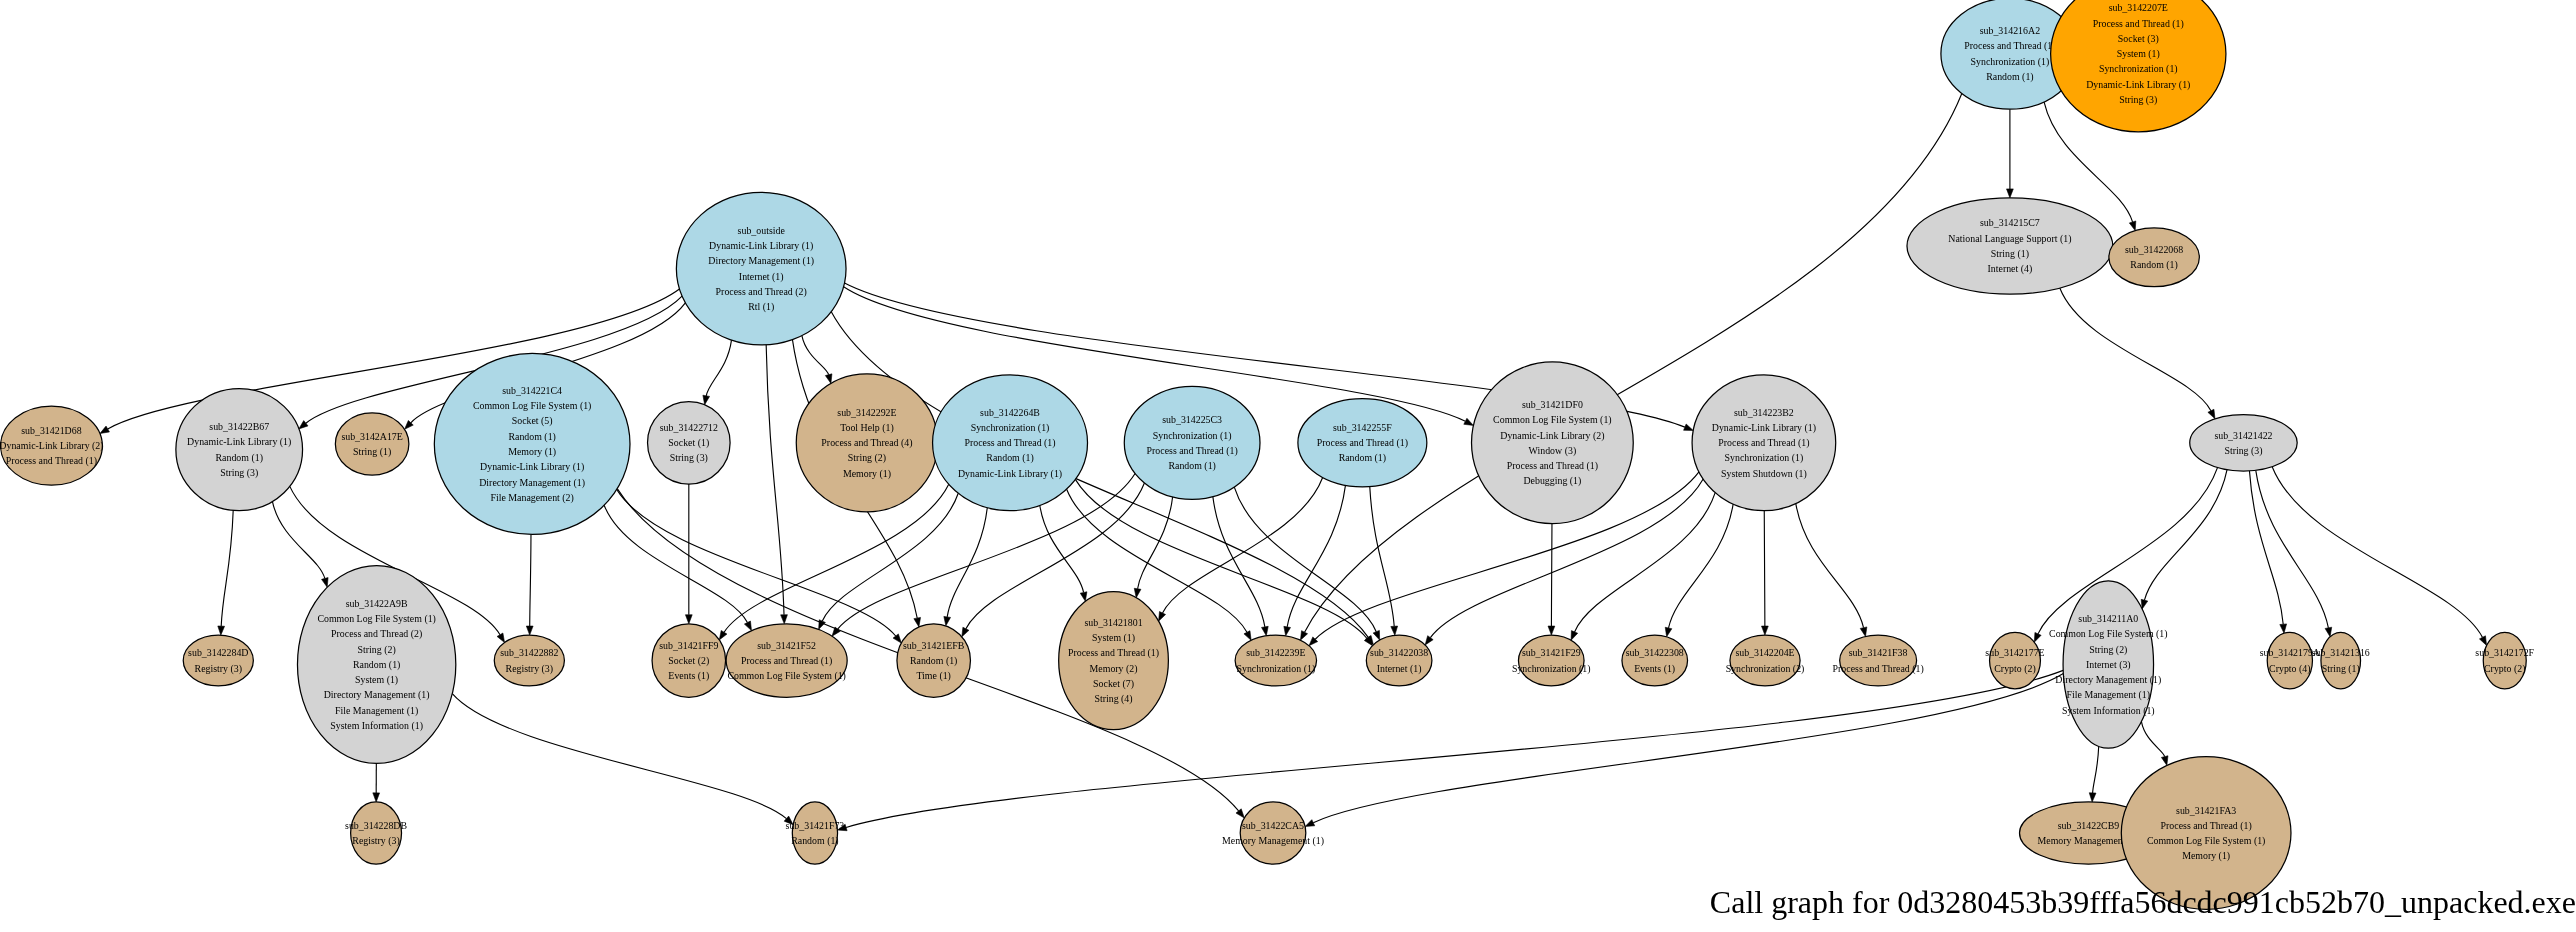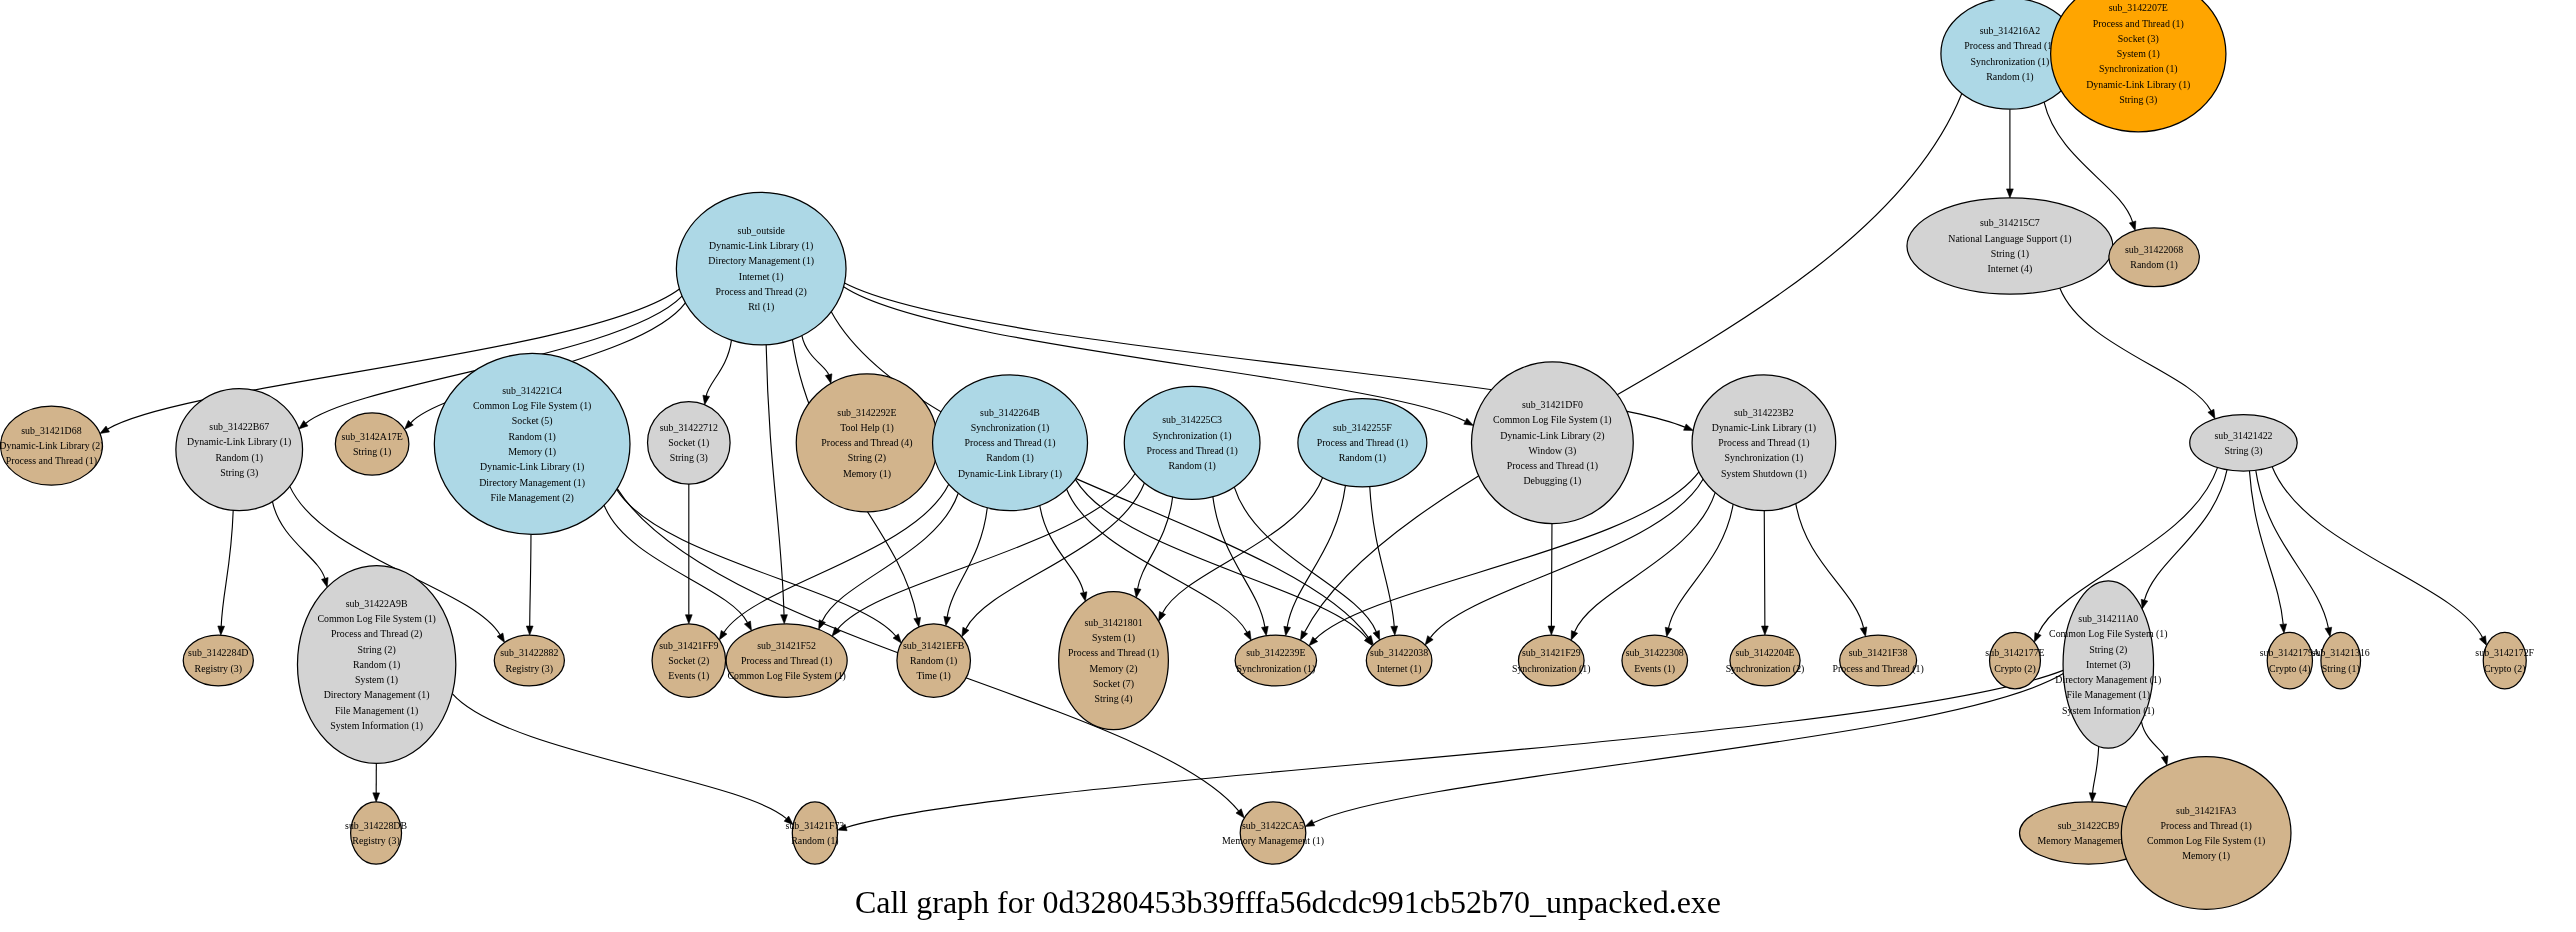--- a/index.html
+++ b/index.html
@@ -2,21 +2,21 @@
 <html style="font-size:9px"><head>
 <meta charset="utf-8">
 <style>
   html, body { margin: 0; padding: 0; background: #ffffff; }
   body { width: 2576px; height: 932px; overflow: hidden; }
   #graph { position: absolute; left: 0; top: 0; }
   .node-shape { stroke: #000; stroke-width: 2.2; }
   .node-text { font-family: "Liberation Serif", "DejaVu Serif", serif; font-size: 17.5px; fill: #000; text-anchor: middle; }
   .edge { fill: none; stroke: #000; stroke-width: 2; }
   .arrow { fill: #000; stroke: #000; stroke-width: 1; }
-  #graph-title { position: absolute; left: 0; width: 2576px; top: 884px; text-align: center;
+  #graph-title { position: absolute; left: 0; width: 2576px; top: 884px; text-align: right;
     font-family: "Liberation Serif", "DejaVu Serif", serif; font-size: 32px; color: #000; }
 </style>
 </head>
 <body>
 
 <svg id="graph" width="2576" height="932" xmlns="http://www.w3.org/2000/svg" viewBox="0 0 4553 1648">
   <g id="edges-layer">
       <path d="M1200.4475886177256,511.0517169423521 C1046.735710363785,626.0600465682087 329.4136118453965,677.1748597352562 189.53058122836705,758.578238243068" class="edge"></path>
       <polygon points="175.70173359145605,766.625782777589 192.54841042881247,763.7640561069096 186.51275202792164,753.3924203792263" class="arrow"></polygon>
       <path d="M1205.0264065296549,523.5282230883104 C1103.3816898579794,629.247538369793 629.0396787234936,676.2339007171187 539.8343316066411,748.3971284317266" class="edge"></path>

